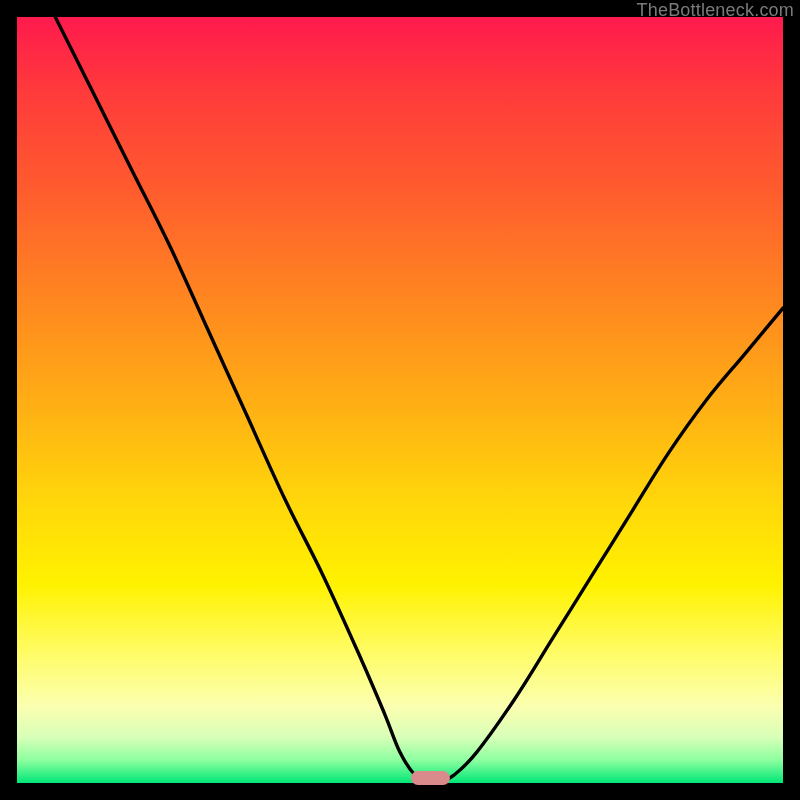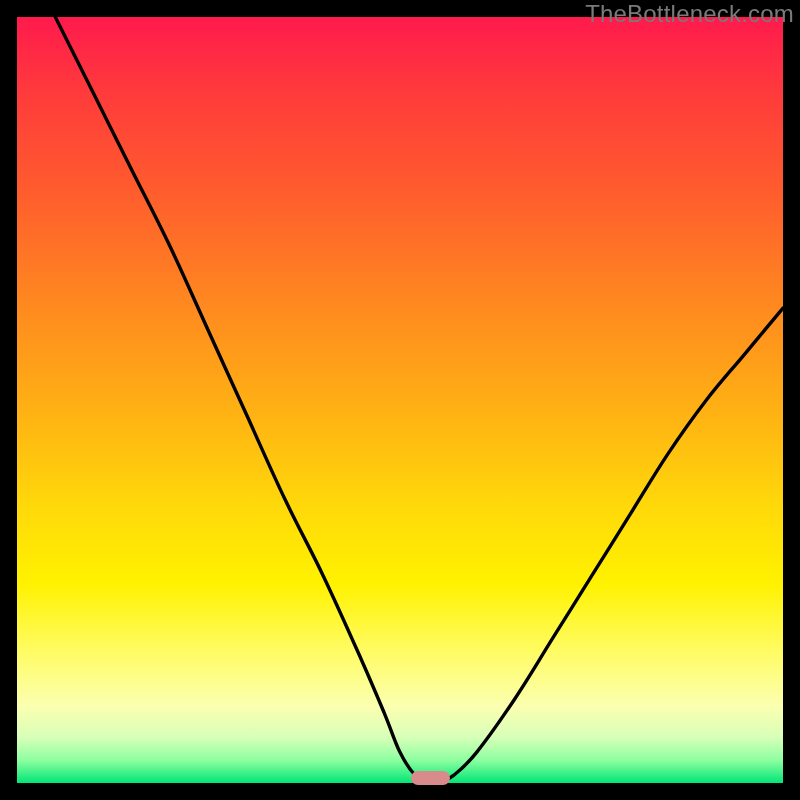--- a/index.html
+++ b/index.html
@@ -30,21 +30,21 @@
       #d8ffb8 94%,
       #8effa0 97%,
       #00e676 100%
     );
   }
   .watermark {
     position: absolute;
     top: 0px;
     right: 6px;
     color: #7a7a7a;
-    font-size: 24px;
+    font-size: 18px;
     font-weight: 500;
     letter-spacing: 0.2px;
     user-select: none;
     text-align: right;
   }
   svg.curve {
     position: absolute;
     left: 0;
     top: 0;
     width: 766px;

